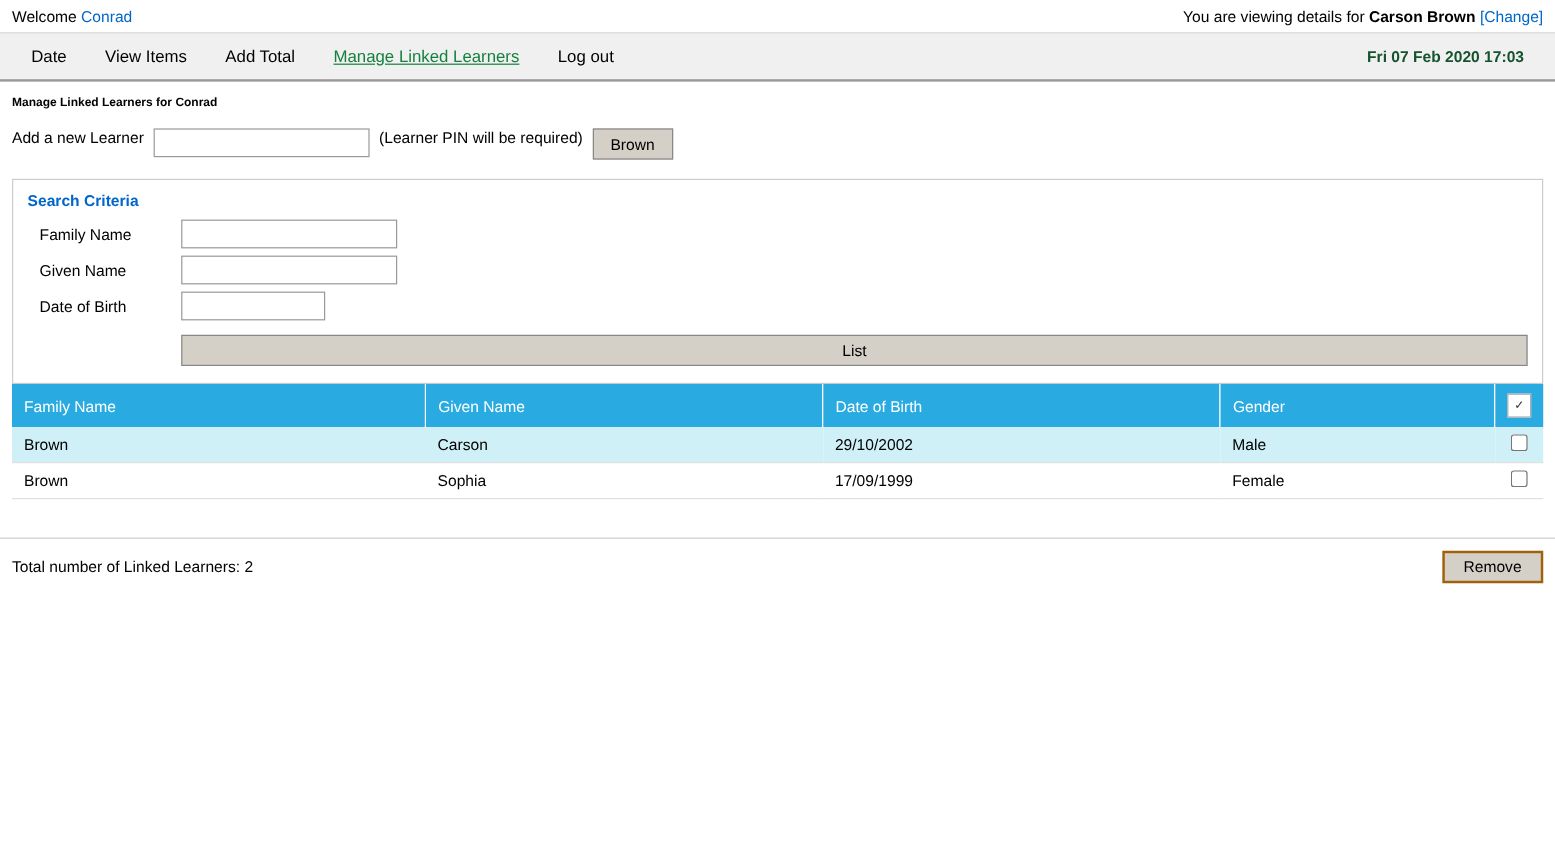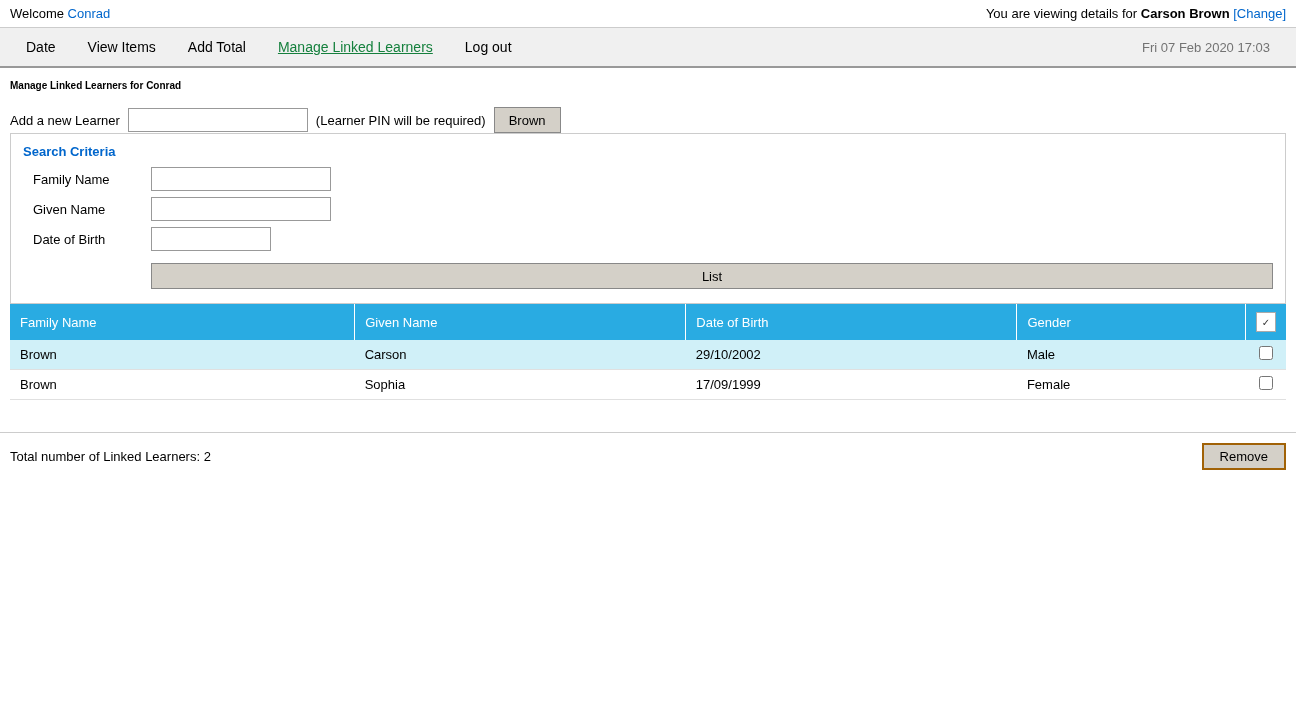--- a/index.html
+++ b/index.html
@@ -34,39 +34,39 @@
       cursor: pointer;
     }
     .nav-bar .active {
       color: #15803d;
       font-weight: normal;
       text-decoration: underline;
     }
     .nav-bar .datetime {
       margin-left: auto;
       font-size: 13px;
-      color: #737373;
-      font-weight: normal;
+      color: #14532d;
+      font-weight: bold;
     }
 
     
     .page-content {
       padding: 12px 10px;
     }
     .page-title {
       font-size: 10px;
       font-weight: bold;
       margin-bottom: 16px;
     }
 
     
     .add-learner-row {
       display: flex;
-      align-items: center;
       gap: 8px;
+      margin-bottom: 16px;
     }
     .add-learner-row label { font-size: 13px; }
     .add-learner-row input[type="text"] {
       border: 1px solid #999;
       padding: 2px 4px;
       width: 180px;
       height: 24px;
       font-size: 13px;
     }
     .add-learner-row .hint { font-size: 13px; }

